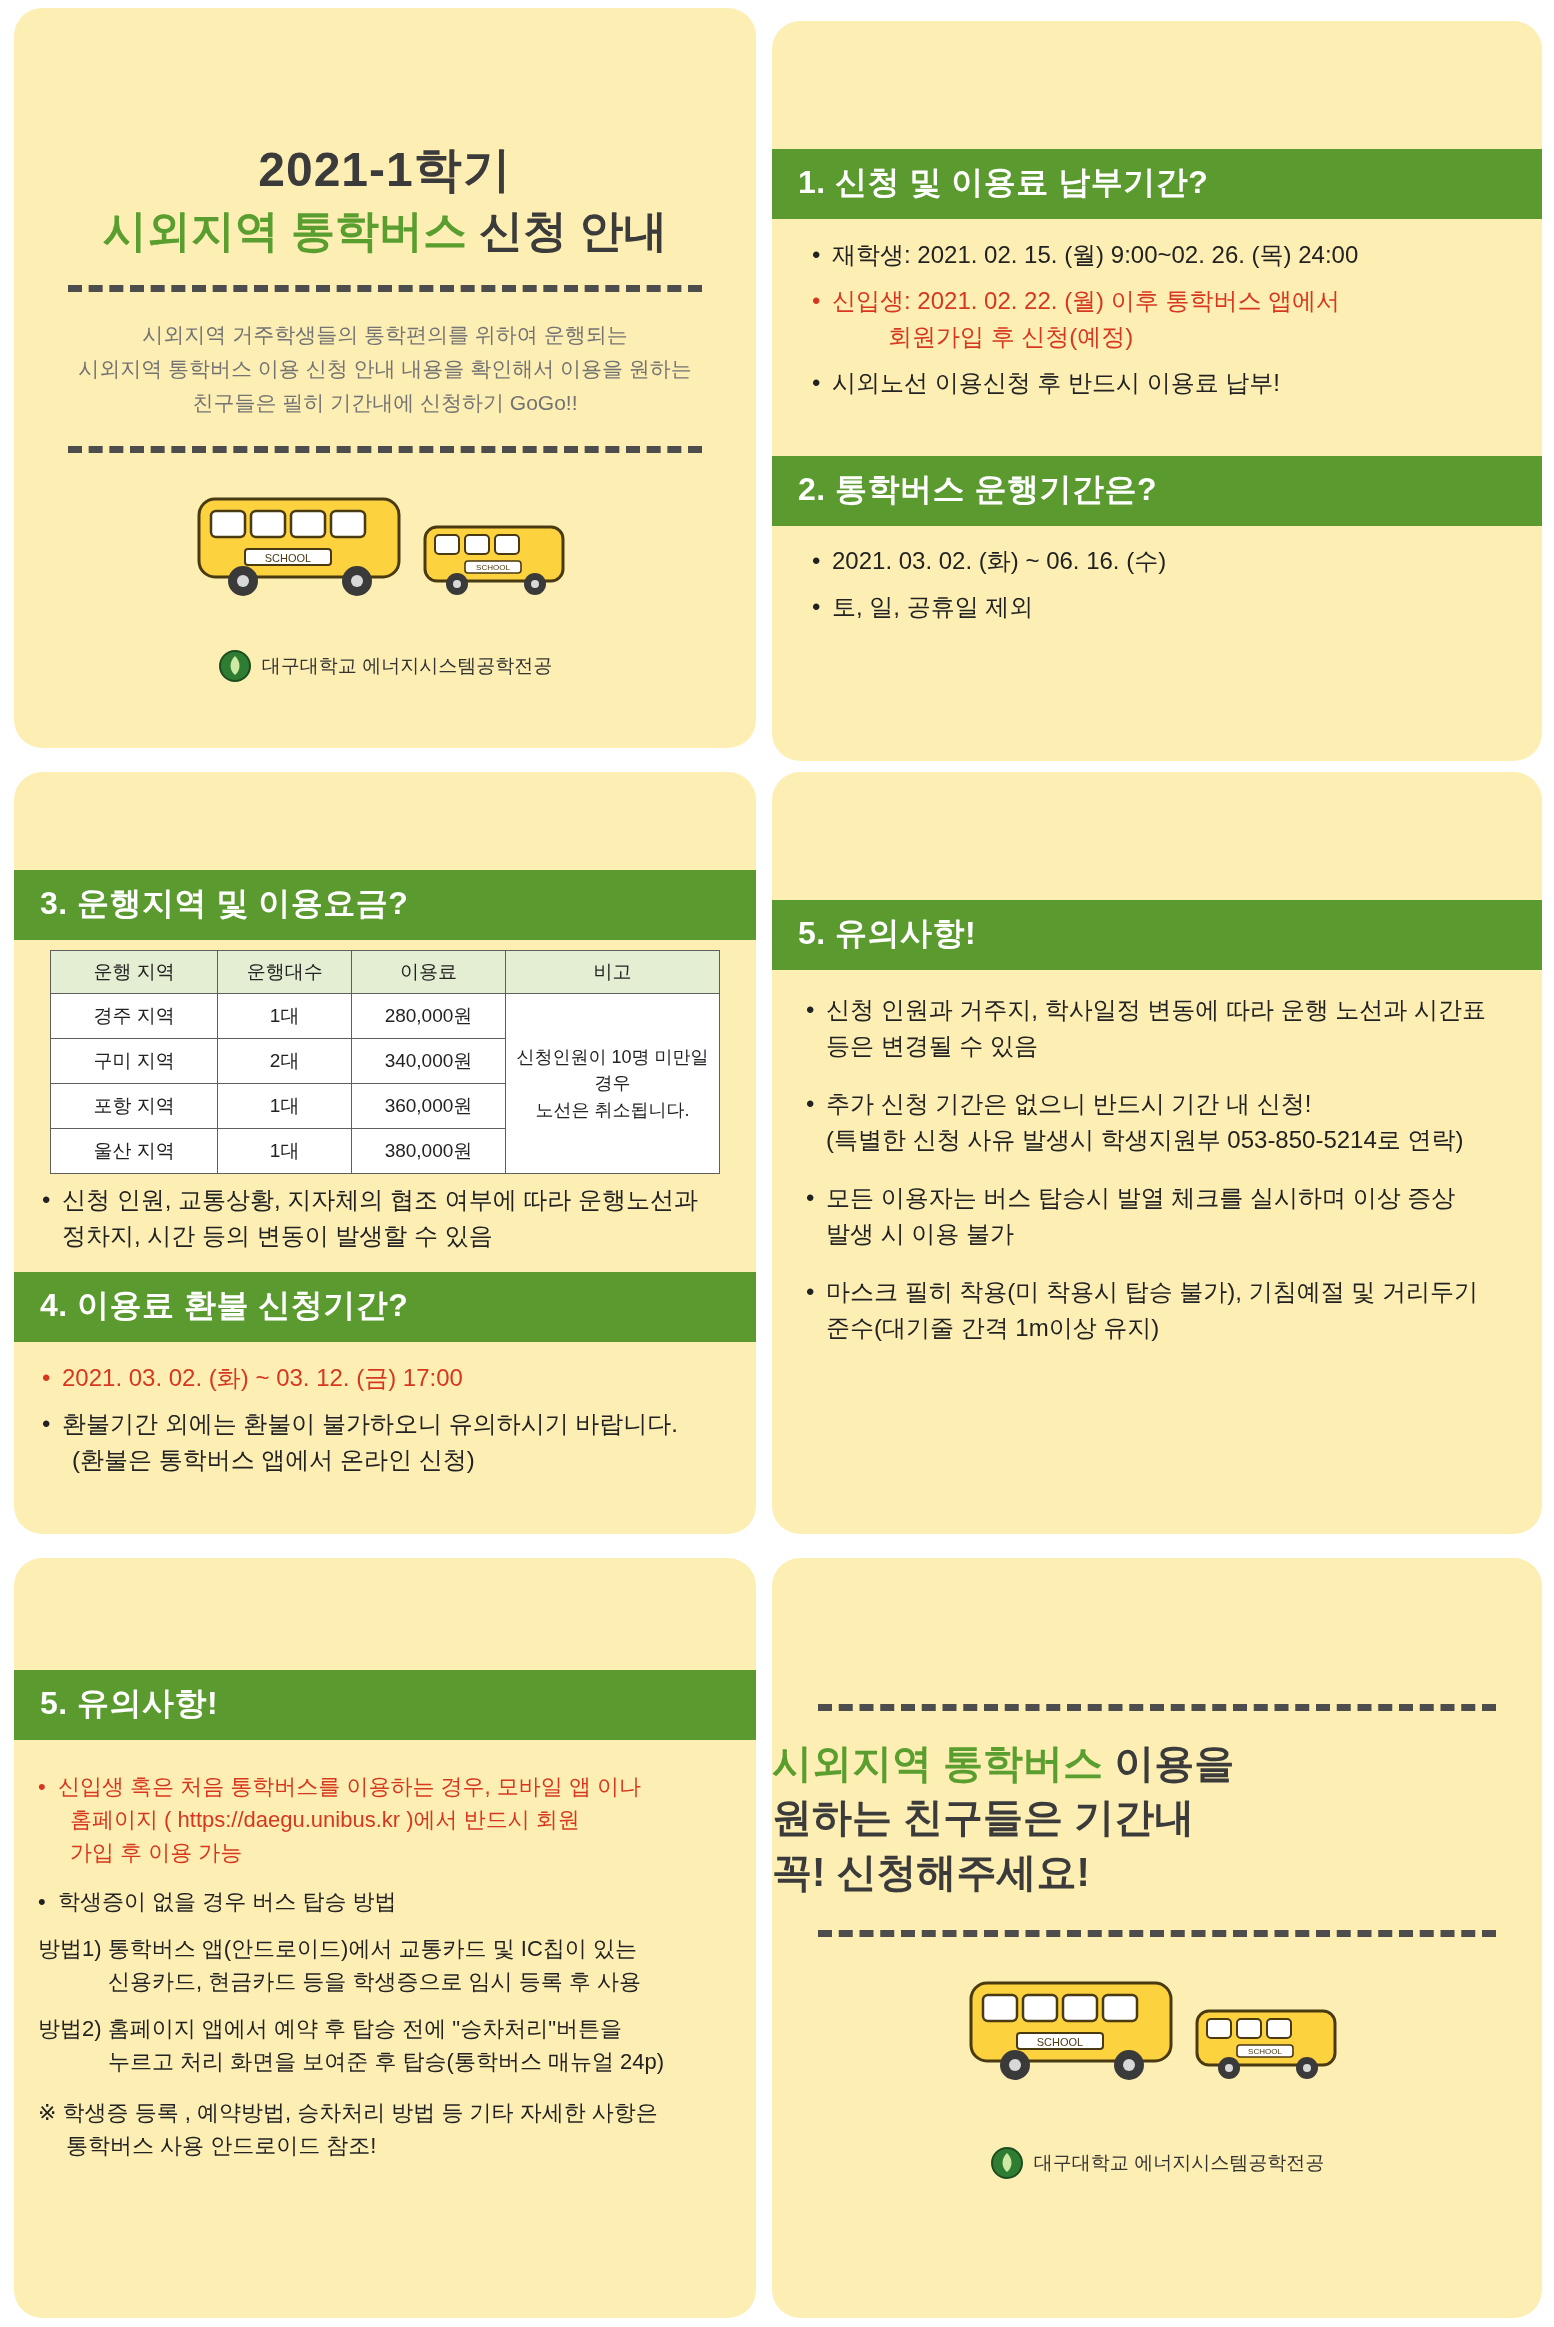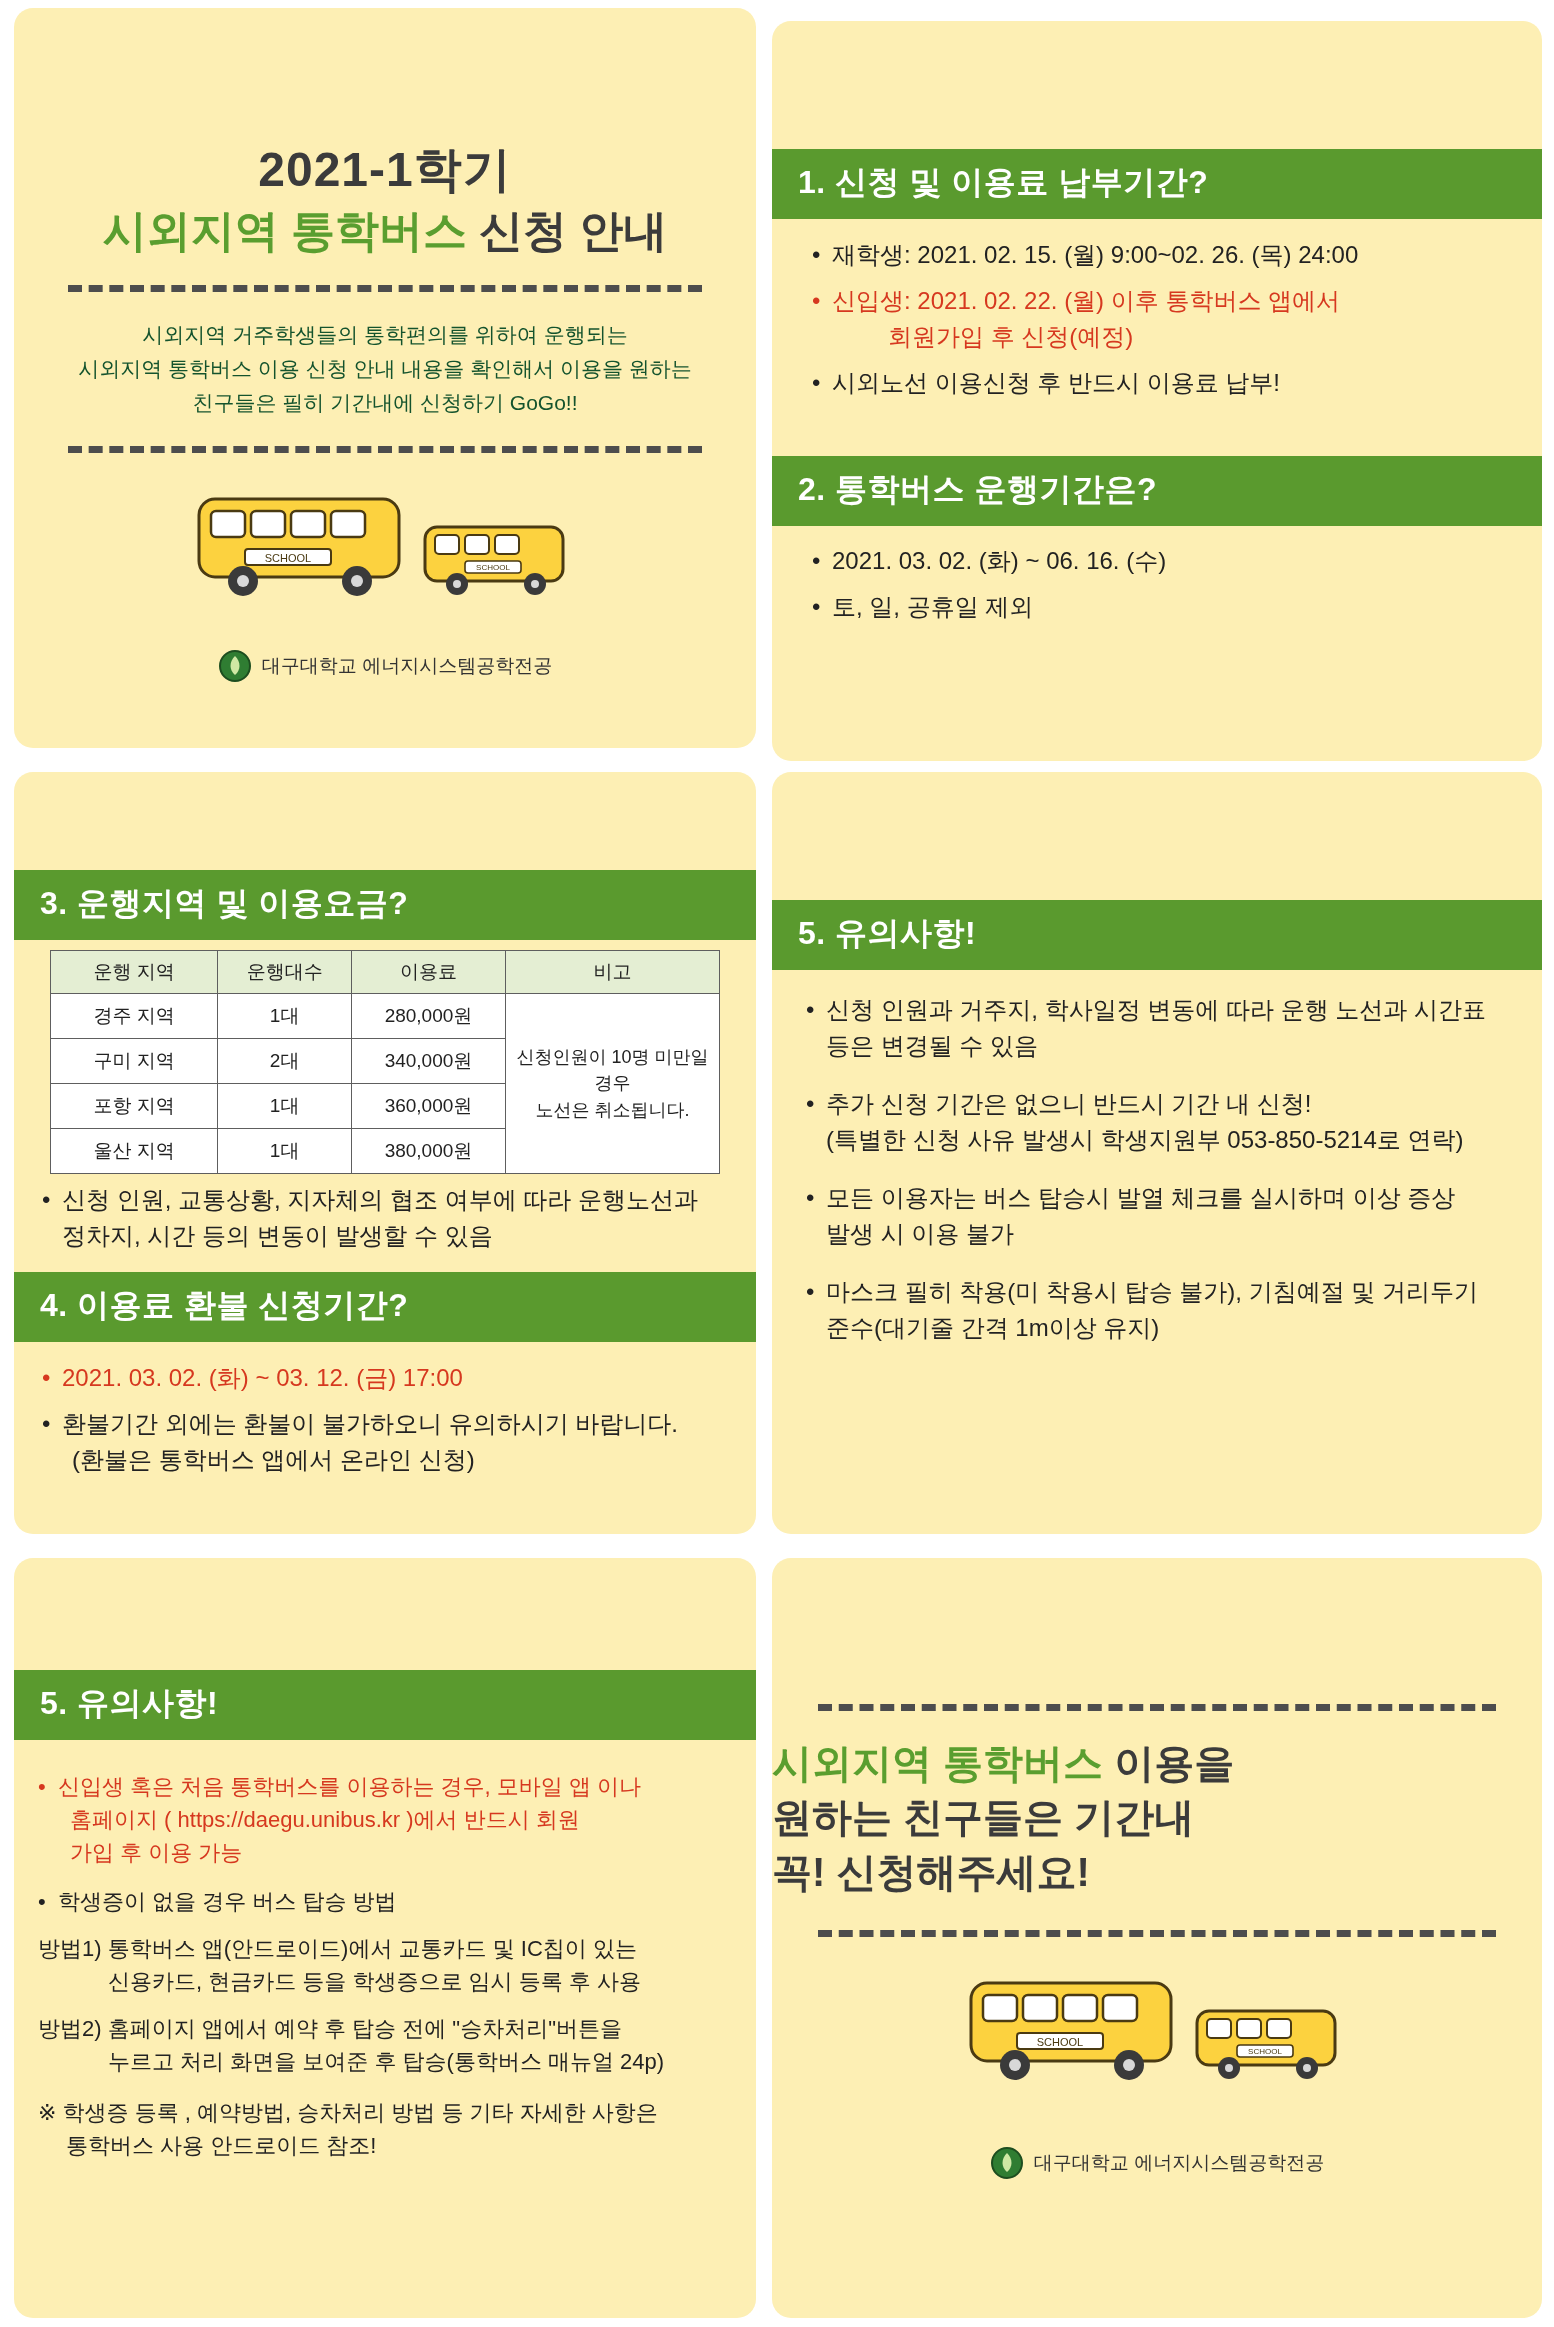--- a/index.html
+++ b/index.html
@@ -11,21 +11,21 @@
   .page {
     position: relative;
     width: 1554px;
     height: 2327px;
     background: #ffffff;
     overflow: hidden;
   }
   .card {
     position: absolute;
     background: #fdefb4;
-    border-radius: 19px;
+    border-radius: 28px;
   }
   
   #card-intro { left: 14px; top: 8px; width: 742px; height: 740px; }
   .intro-title {
     text-align: center;
     margin-top: 130px;
     line-height: 1.34;
   }
   .intro-title .l1 {
     display: block;
@@ -39,21 +39,21 @@
   .intro-title .l2 .blk { color: #3b3b3b; }
   .dash-line {
     margin: 24px 54px 0 54px;
     border-top: 7px dashed #4d4d4d;
   }
   .intro-body {
     margin: 26px 40px 0 40px;
     text-align: center;
     font-size: 21px;
     line-height: 1.62;
-    color: #14532d;
+    color: #737373;
   }
   .dash-line2 {
     margin: 26px 54px 0 54px;
     border-top: 7px dashed #4d4d4d;
   }
   .bus-row { text-align: center; margin-top: 26px; }
   .brand {
     display: flex; align-items: center; justify-content: center;
     gap: 10px; margin-top: 26px;
   }

